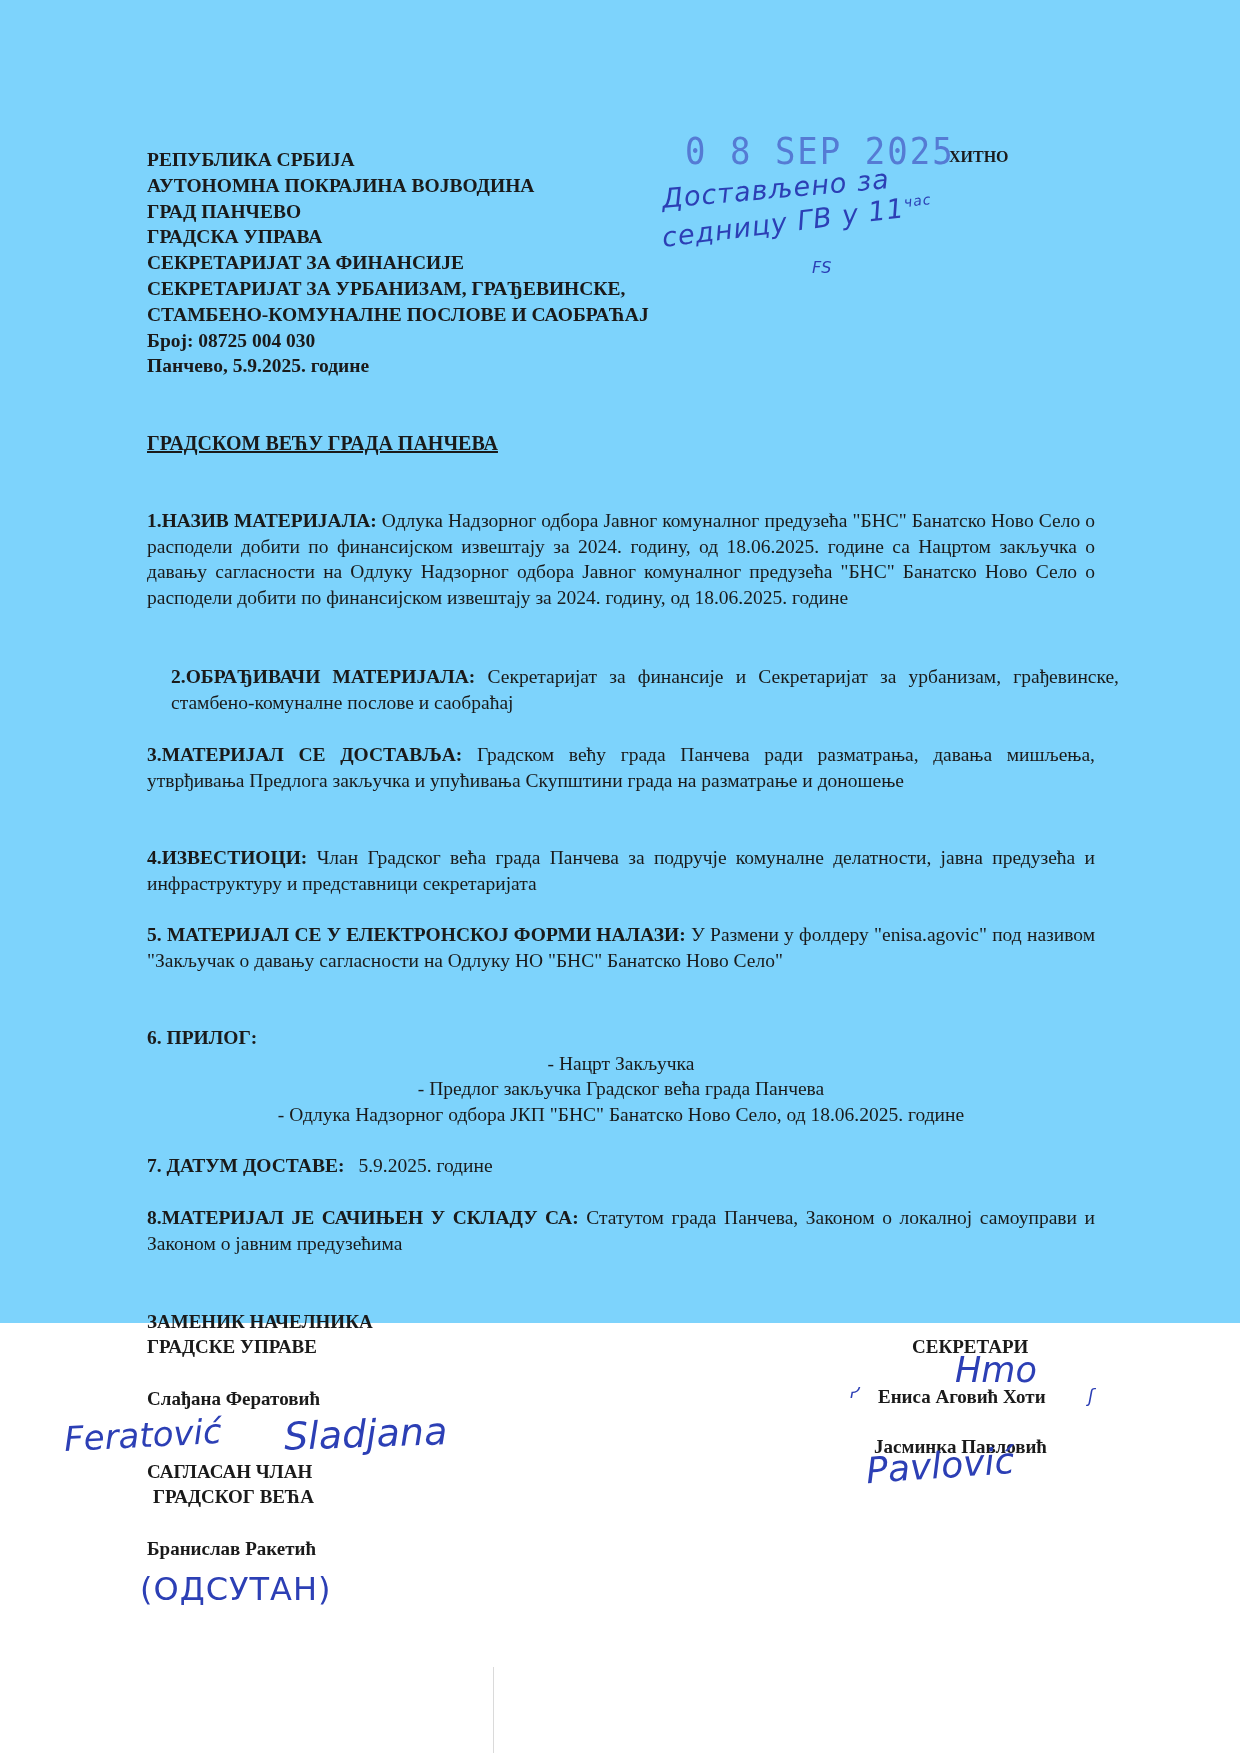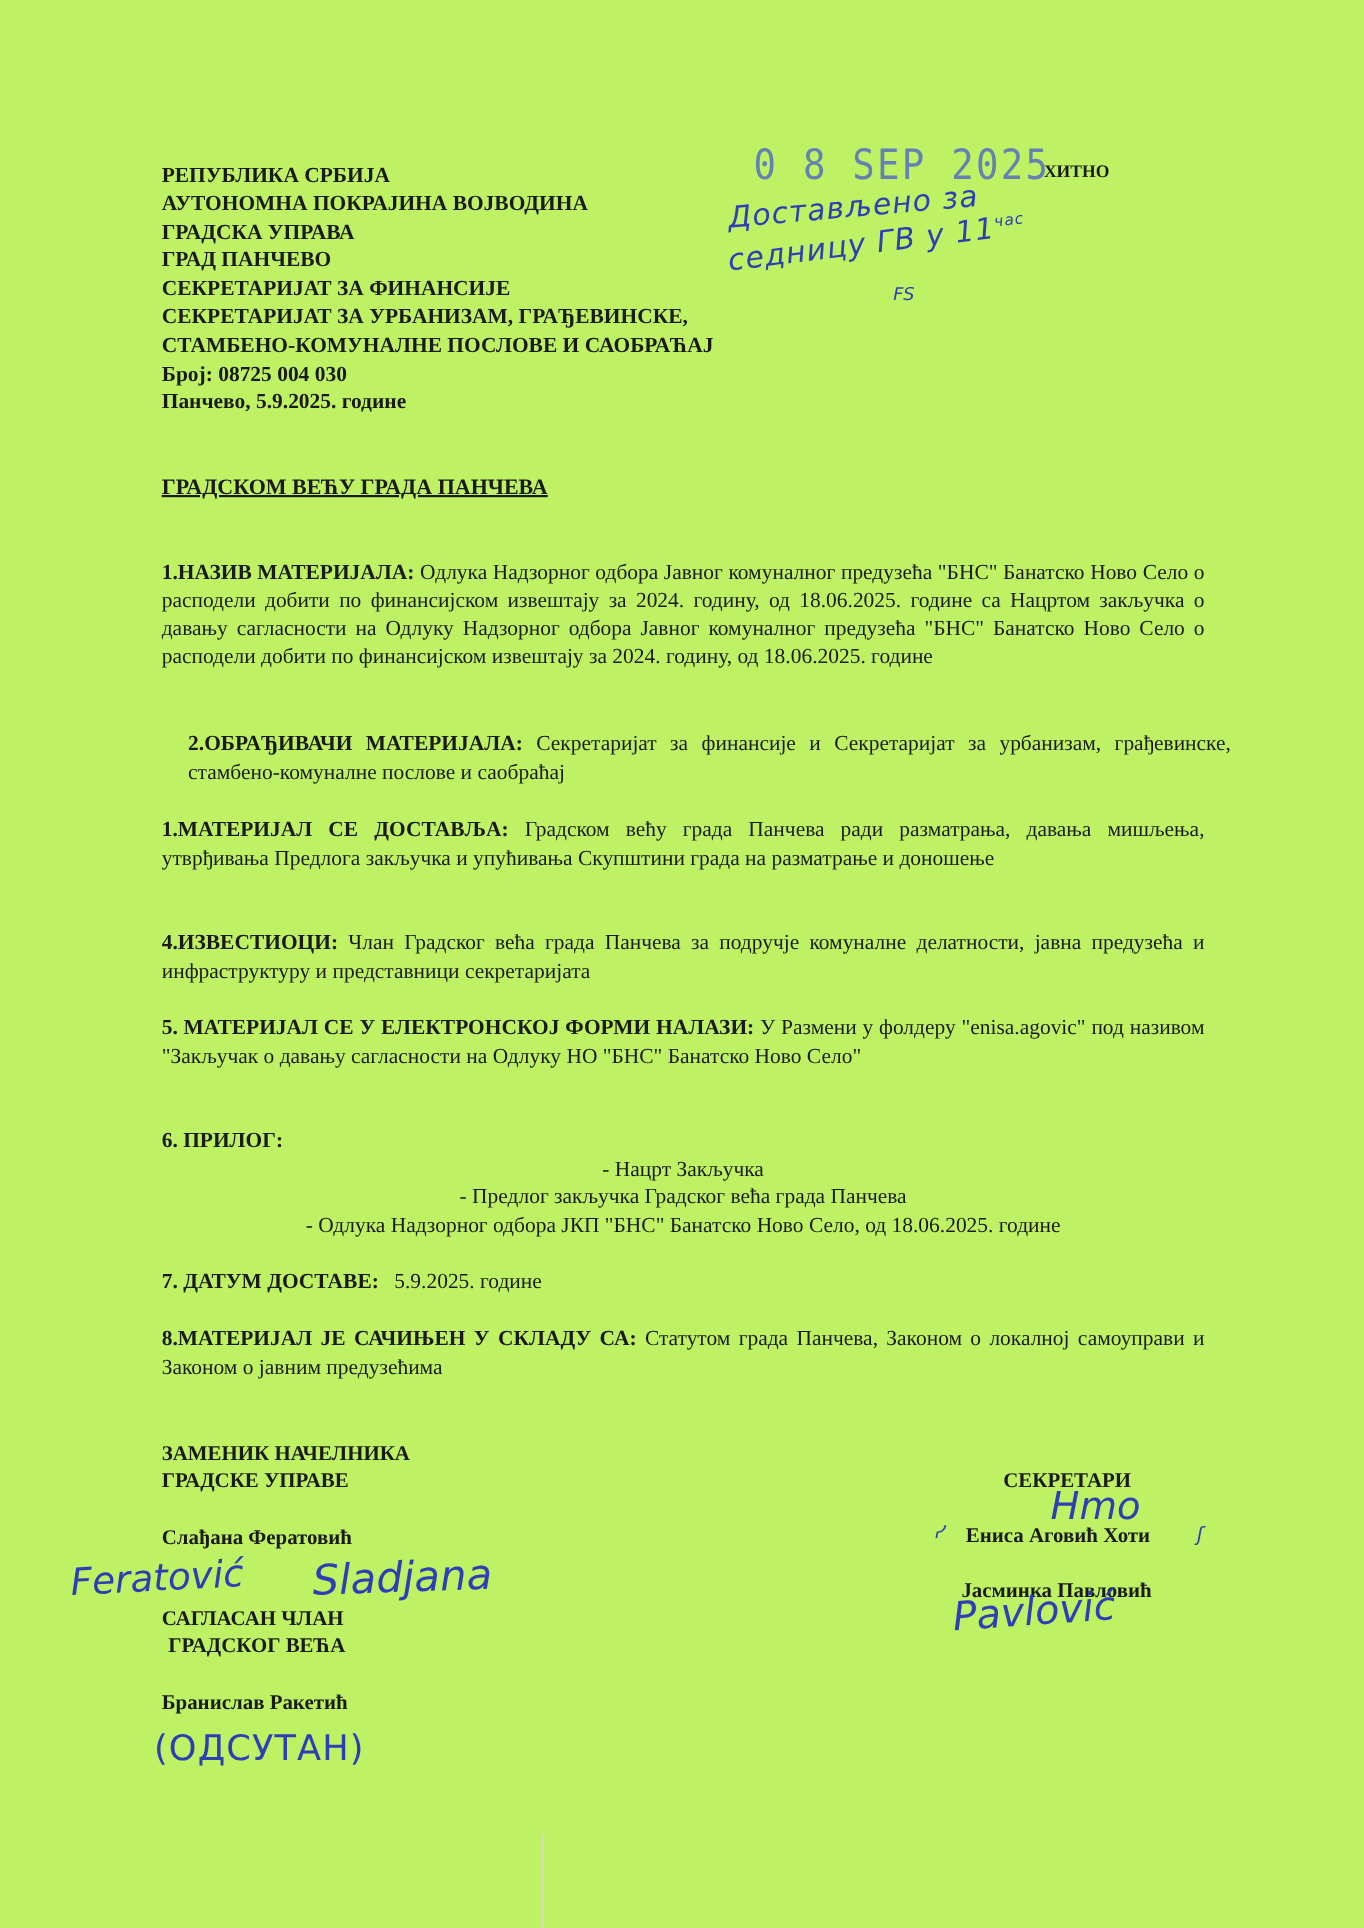--- a/index.html
+++ b/index.html
@@ -1,18 +1,18 @@
 <!DOCTYPE html>
 <html><head>
 <meta charset="utf-8">
 <style>
   html, body { margin: 0; padding: 0; background: #ffffff; }
   body { width: 1240px; height: 1753px; position: relative; overflow: hidden;
          font-family: "Liberation Serif", "DejaVu Serif", serif; color: #1a1a1a; }
-  .page { position: absolute; left: 0; top: 0; width: 1240px; height: 1753px; background: #bef264; }
+  .page { position: absolute; left: 0; top: 0; width: 1240px; height: 1323px; background: #7dd3fc; }
 
   .hdr { position: absolute; left: 147px; top: 147px; font-weight: bold; font-size: 19.5px; line-height: 25.8px; }
   .hdr div { white-space: nowrap; }
 
   .stamp { position: absolute; left: 685px; top: 128px; color: #4a63c9; opacity: .78;
            font-family: "DejaVu Sans Mono", monospace; font-size: 34px; letter-spacing: 2px;
            transform: scaleY(1.12); transform-origin: left top; }
   .urgent { position: absolute; left: 949px; top: 148px; font-weight: bold; font-size: 16px; }
 
   .hw { position: absolute; color: #2c3fb5; font-family: "DejaVu Sans", sans-serif; font-style: italic; }
@@ -58,22 +58,22 @@
   .fold { position: absolute; left: 493px; top: 1667px; width: 1px; height: 86px; background: #dadada; }
 </style>
 </head>
 <body>
 
 <div class="page">
 
   <div class="hdr">
     <div>РЕПУБЛИКА СРБИЈА</div>
     <div>АУТОНОМНА ПОКРАЈИНА ВОЈВОДИНА</div>
+    <div>ГРАД ПАНЧЕВО</div>
     <div>ГРАДСКА УПРАВА</div>
-    <div>ГРАД ПАНЧЕВО</div>
     <div>СЕКРЕТАРИЈАТ ЗА ФИНАНСИЈЕ</div>
     <div>СЕКРЕТАРИЈАТ ЗА УРБАНИЗАМ, ГРАЂЕВИНСКЕ,</div>
     <div>СТАМБЕНО-КОМУНАЛНЕ ПОСЛОВЕ И САОБРАЋАЈ</div>
     <div>Број: 08725 004 030</div>
     <div>Панчево, 5.9.2025. године</div>
   </div>
 
   <div class="stamp">0 8 SEP 2025</div>
   <div class="urgent">ХИТНО</div>
 
@@ -87,21 +87,21 @@
     <span class="lbl">1.НАЗИВ МАТЕРИЈАЛА:</span>
     <span>Одлука Надзорног одбора Јавног комуналног предузећа "БНС" Банатско Ново Село о расподели добити по финансијском извештају за 2024. годину, од 18.06.2025. године са Нацртом закључка о давању сагласности на Одлуку Надзорног одбора Јавног комуналног предузећа "БНС"  Банатско Ново Село о расподели добити по финансијском извештају за 2024. годину, од 18.06.2025. године</span>
   </div>
 
   <div class="body sec2">
     <span class="lbl">2.ОБРАЂИВАЧИ МАТЕРИЈАЛА:</span>
     <span>Секретаријат за финансије и Секретаријат за урбанизам, грађевинске, стамбено-комуналне послове и саобраћај</span>
   </div>
 
   <div class="body sec3">
-    <span class="lbl">1.МАТЕРИЈАЛ СЕ ДОСТАВЉА:</span>
+    <span class="lbl">3.МАТЕРИЈАЛ СЕ ДОСТАВЉА:</span>
     <span>Градском већу града Панчева ради разматрања, давања мишљења, утврђивања Предлога закључка и упућивања Скупштини града на разматрање и доношење</span>
   </div>
 
   <div class="body sec4">
     <span class="lbl">4.ИЗВЕСТИОЦИ:</span>
     <span>Члан Градског већа града Панчева за подручје комуналне делатности, јавна предузећа и инфраструктуру и представници секретаријата</span>
   </div>
 
   <div class="body sec5">
     <span class="lbl">5. МАТЕРИЈАЛ СЕ У ЕЛЕКТРОНСКОЈ ФОРМИ НАЛАЗИ:</span>

